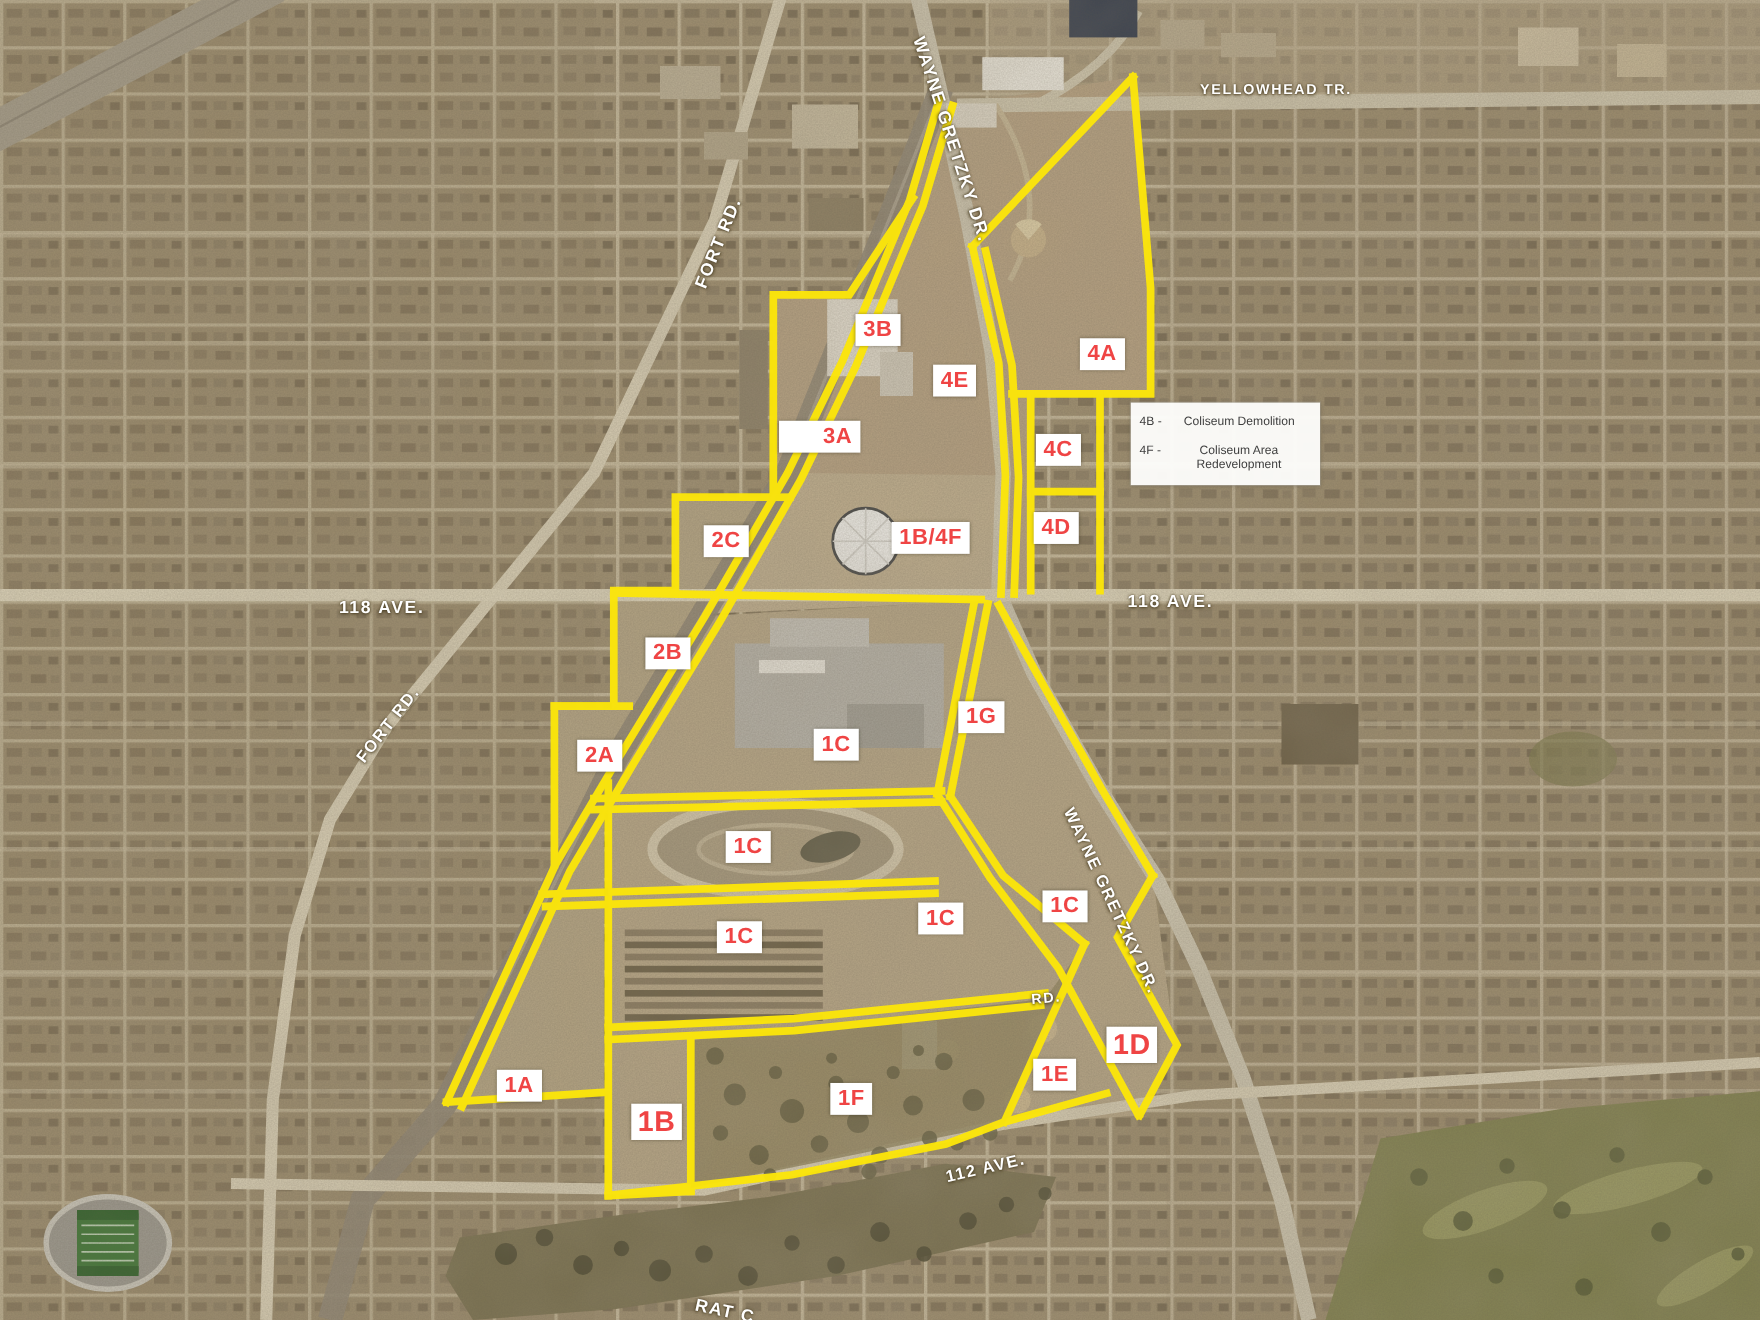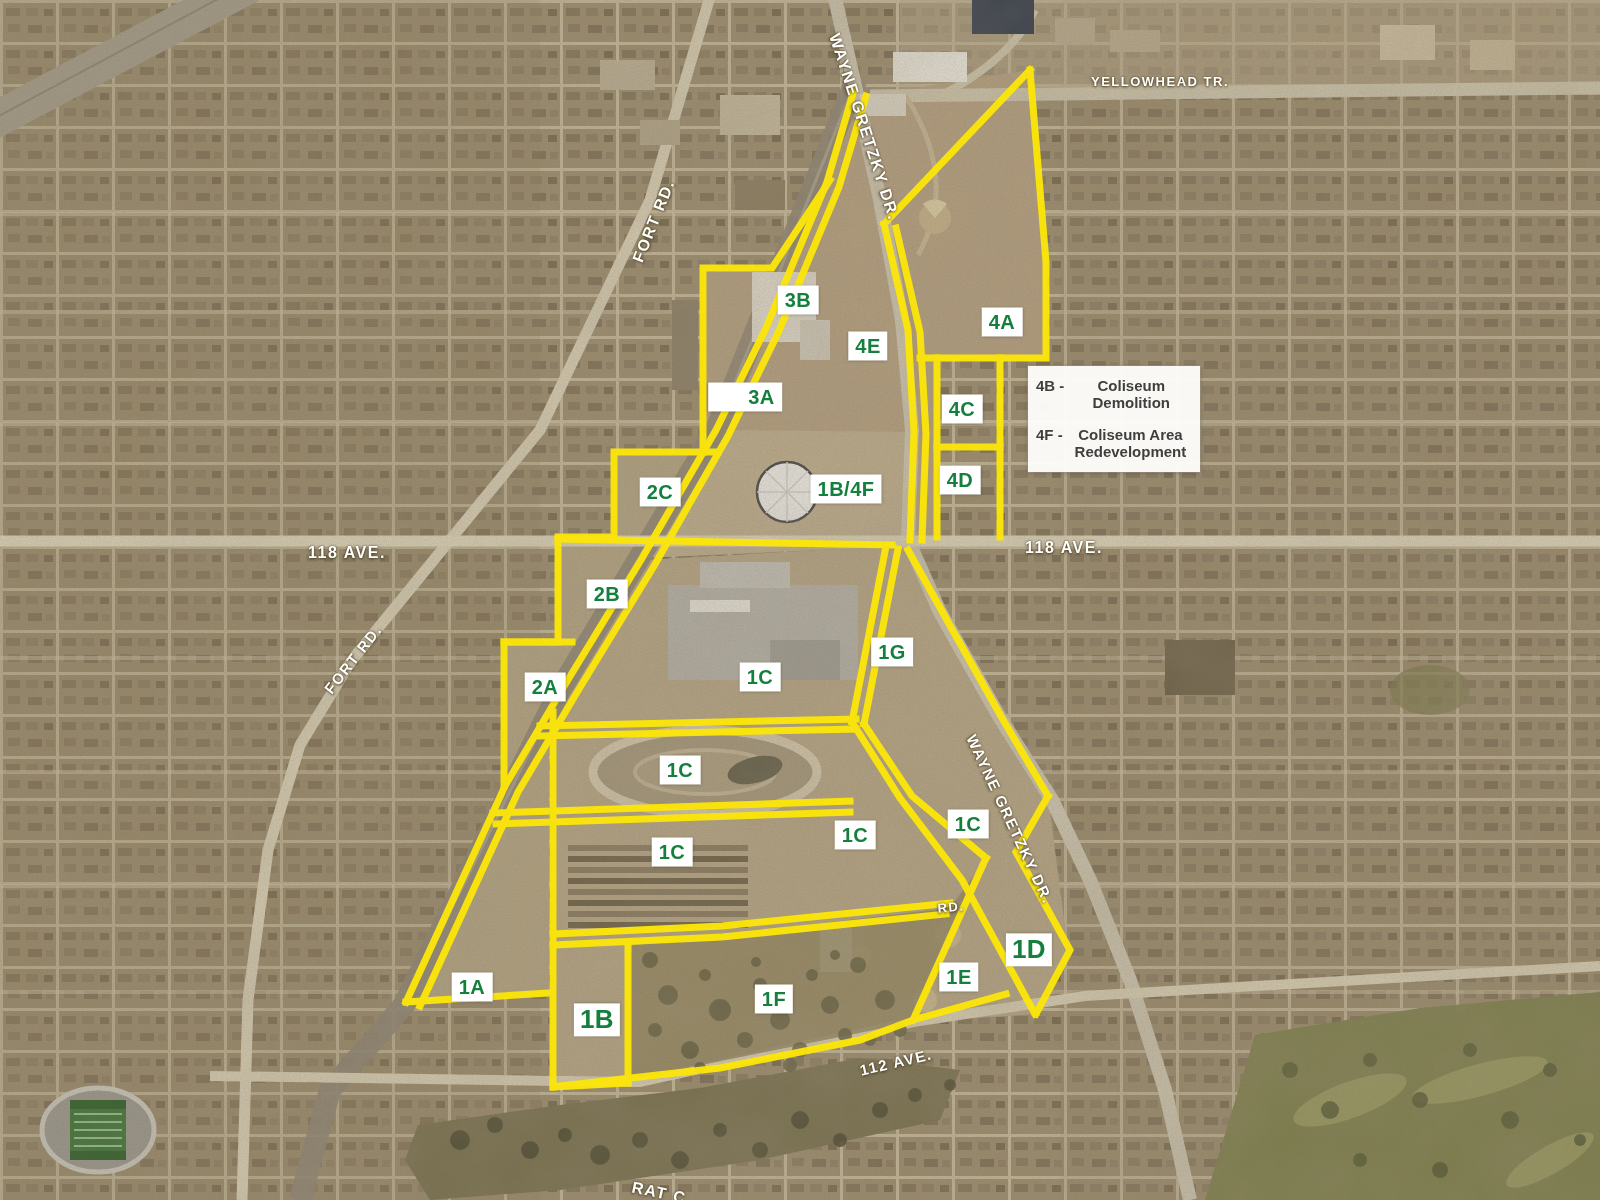--- a/index.html
+++ b/index.html
@@ -1,28 +1,28 @@
 <!DOCTYPE html>
 <html><head>
 <meta charset="utf-8">
 <style>
   html,body{margin:0;padding:0;background:#1a1a1a}
   .map{position:relative;width:1600px;height:1200px;overflow:hidden;
        font-family:"Liberation Sans",sans-serif;background:#9c8c6d}
   svg.layer{position:absolute;left:0;top:0;width:1600px;height:1200px}
   #labels{position:absolute;left:0;top:0;width:1600px;height:1200px;pointer-events:none}
-  .chip{position:absolute;transform:translate(-50%,-50%);background:#ffffff;color:#15803d;
+  .chip{position:absolute;transform:translate(-50%,-50%);background:#ffffff;color:#ef4444;
         font-weight:700;font-size:20px;line-height:1.05;padding:4px 7px;letter-spacing:.5px;
         box-shadow:0 0 3px rgba(40,35,20,.45);white-space:nowrap}
   .chip.big{font-size:26px;font-weight:800;padding:3px 6px}
   .street{position:absolute;color:#fff;font-weight:700;letter-spacing:1.5px;white-space:nowrap;
           text-shadow:0 1px 3px rgba(70,58,30,.95),0 0 2px rgba(70,58,30,.8)}
   .legend{position:absolute;left:1028px;top:366px;width:158px;background:rgba(253,253,251,.96);
           box-shadow:0 0 0 1px rgba(160,155,145,.45),0 1px 4px rgba(40,35,20,.3);
-          padding:9px 6px 10px 8px;color:#3f3f3f;font-weight:700;font-size:15px;line-height:1.15}
+          padding:9px 6px 10px 8px;color:#3f3f3f;font-weight:400;font-size:11px;line-height:1.15}
   .lrow{display:flex;align-items:flex-start;margin:2px 0}
   .lrow+.lrow{margin-top:14px}
   .lcode{white-space:nowrap}
   .lsep{white-space:pre}
   .ltext{flex:1;text-align:center}
 </style>
 </head>
 <body>
 
 <div class="map">

